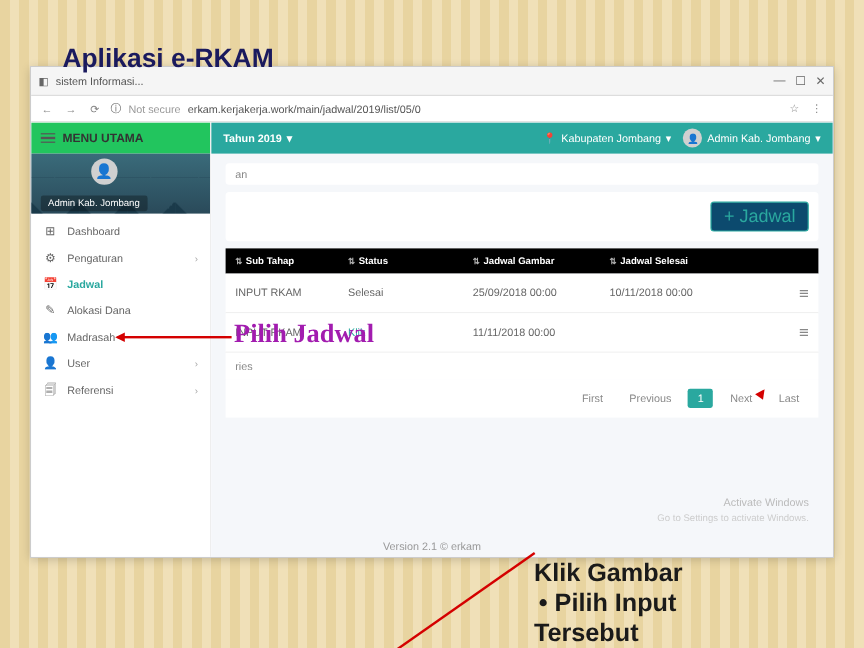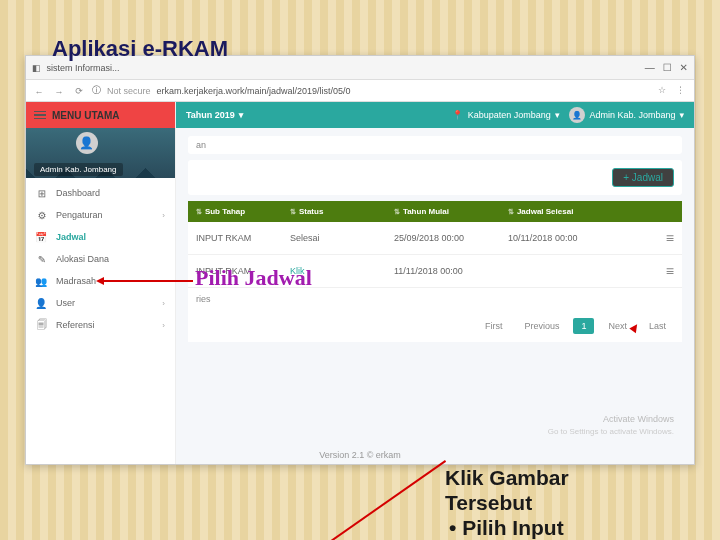--- a/index.html
+++ b/index.html
@@ -10,21 +10,21 @@
 .app-window{position:absolute;top:55px;left:25px;right:25px;height:410px;background:#fff;border:1px solid #ccc;box-shadow:0 2px 8px rgba(0,0,0,0.2)}
 .browser-bar{height:24px;background:#f5f5f5;border-bottom:1px solid #ddd;display:flex;align-items:center;padding:0 6px;font-size:9px;color:#666;gap:6px}
 .browser-tab{font-size:9px;color:#555}
 .url-bar{height:22px;background:#fff;border-bottom:1px solid #ddd;display:flex;align-items:center;padding:0 6px;gap:6px;font-size:9px;color:#666}
 .nav-arrow{width:14px;height:14px;display:flex;align-items:center;justify-content:center;color:#888}
 .url-text{flex:1;color:#555}
 .not-secure{color:#999}
 .star-icon,.dots-icon{width:12px;height:12px;color:#888}
 .app-body{display:flex;height:calc(100% - 46px)}
 .sidebar{width:150px;background:#fff;border-right:1px solid #eee;overflow:hidden}
-.sidebar-header{height:26px;background:#ef4444;display:flex;align-items:center;padding:0 8px;font-size:10px;color:#333;font-weight:600;gap:6px}
+.sidebar-header{height:26px;background:#22c55e;display:flex;align-items:center;padding:0 8px;font-size:10px;color:#333;font-weight:600;gap:6px}
 .hamburger{display:flex;flex-direction:column;gap:2px}
 .hamburger span{width:12px;height:1.5px;background:#555}
 .profile-card{position:relative;height:50px;background:linear-gradient(180deg,#3a6b7a 0%,#2a4a5a 100%);overflow:hidden}
 .profile-mountains{position:absolute;bottom:0;left:0;right:0;height:30px;background:linear-gradient(45deg,#1a3a4a 25%,transparent 25%),linear-gradient(-45deg,#1a3a4a 25%,transparent 25%);background-size:40px 40px}
 .profile-avatar{position:absolute;top:4px;left:50px;width:22px;height:22px;border-radius:50%;background:#d0d0d0;display:flex;align-items:center;justify-content:center;font-size:12px;color:#888}
 .profile-name{position:absolute;bottom:2px;left:8px;background:rgba(0,0,0,0.3);color:#fff;font-size:8px;padding:2px 6px;border-radius:2px}
 .menu-list{padding:4px 0}
 .menu-item{display:flex;align-items:center;padding:5px 10px;font-size:9px;color:#666;gap:8px;cursor:pointer}
 .menu-item.active{color:#2aa89f;font-weight:600}
 .menu-icon{width:12px;height:12px;display:flex;align-items:center;justify-content:center;font-size:10px}
@@ -33,22 +33,22 @@
 .top-bar{height:26px;background:#2aa89f;display:flex;align-items:center;padding:0 10px;color:#fff;font-size:9px;justify-content:space-between}
 .year-selector{display:flex;align-items:center;gap:4px;font-weight:600}
 .top-right{display:flex;align-items:center;gap:10px}
 .loc-tag{display:flex;align-items:center;gap:4px}
 .user-tag{display:flex;align-items:center;gap:4px}
 .avatar-small{width:16px;height:16px;border-radius:50%;background:#d0d0d0;display:flex;align-items:center;justify-content:center;font-size:8px;color:#888}
 .content{padding:8px 12px}
 .breadcrumb-area{height:18px;margin-bottom:6px;background:#fff;border-radius:3px;display:flex;align-items:center;padding:0 8px;font-size:9px;color:#888}
 .card{background:#fff;border-radius:3px;padding:8px;margin-bottom:6px}
 .add-btn-row{display:flex;justify-content:flex-end}
-.add-btn{border:1px solid #2aa89f;color:#2aa89f;padding:3px 10px;border-radius:3px;font-size:10px;cursor:pointer;background:#404040}
-.tbl-header{background:#4d7c0f;color:#fff;display:flex;padding:6px 8px;font-size:8px;font-weight:600;gap:4px}
+.add-btn{border:1px solid #2aa89f;color:#2aa89f;padding:3px 10px;border-radius:3px;font-size:15px;cursor:pointer;background:#0c4a6e}
+.tbl-header{background:#000000;color:#fff;display:flex;padding:6px 8px;font-size:8px;font-weight:600;gap:4px}
 .th{display:flex;align-items:center;gap:3px}
 .th1{width:90px}.th2{width:100px}.th3{width:110px}.th4{width:110px}
 .sort{font-size:7px;opacity:0.7}
 .tbl-row{display:flex;padding:8px;font-size:9px;color:#666;background:#fff;border-bottom:1px solid #f0f0f0;align-items:center;gap:4px}
 .td1{width:90px}.td2{width:100px}.td3{width:110px}.td4{width:110px}.td5{flex:1;text-align:right}
 .row-menu{font-size:14px;color:#888;cursor:pointer}
 .below-row{background:#fff;padding:6px 8px;font-size:9px;color:#888}
 .pagination{display:flex;justify-content:flex-end;gap:6px;padding:8px;font-size:9px;color:#888;align-items:center;background:#fff}
 .page-btn{padding:3px 8px;cursor:pointer;border-radius:2px}
 .page-btn.active{background:#2aa89f;color:#fff}
@@ -176,21 +176,21 @@
           <div class="th th1">
               <span class="sort">⇅</span>
               <span>Sub Tahap</span>
             </div>
           <div class="th th2">
               <span class="sort">⇅</span>
               <span>Status</span>
             </div>
           <div class="th th3">
               <span class="sort">⇅</span>
-              <span>Tahun Mulai</span>
+              <span>Jadwal Gambar</span>
             </div>
           <div class="th th4">
               <span class="sort">⇅</span>
               <span>Jadwal Selesai</span>
             </div>
         </div>
         <div id="table-body">
             <div class="tbl-row">
               <div class="td1">INPUT RKAM</div>
               <div class="td2" style="color:#666">Selesai</div>
@@ -224,15 +224,15 @@
 
 <div class="arrow arrow-h"></div>
 <div class="annotation anno1">Pilih Jadwal</div>
 
 <div class="arrow arrow-d">
   <div class="arrow-d-line"></div>
   <div class="arrow-d-head"></div>
 </div>
 <div class="annotation anno2" id="anno2">
     <div>Klik Gambar</div>
+    <div style="margin-left:4px">• Pilih Input</div>
     <div>Tersebut</div>
-    <div style="margin-left:4px">• Pilih Input</div>
   </div>
 
 </body></html>

